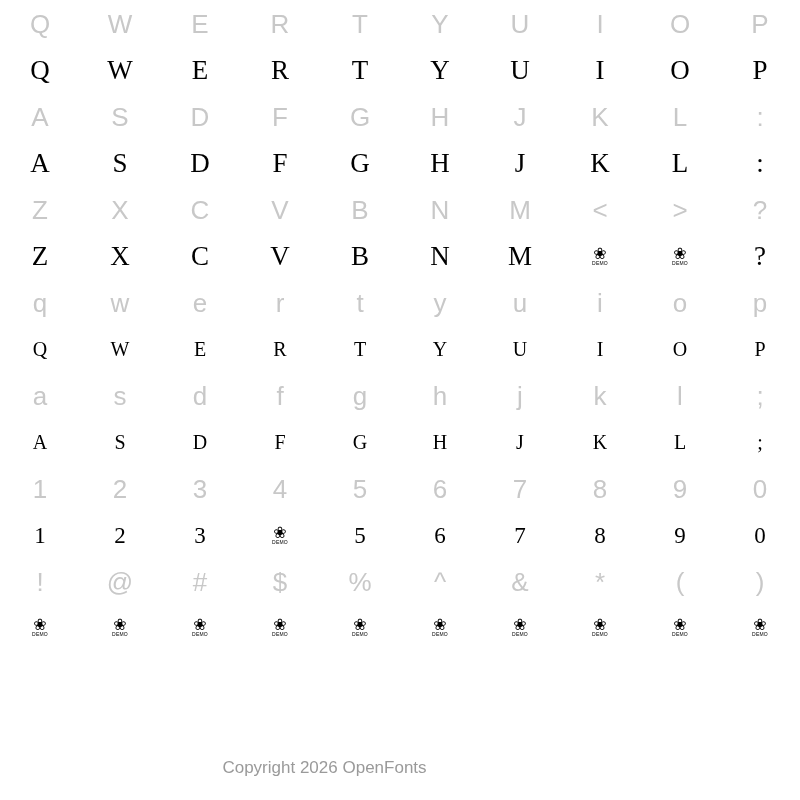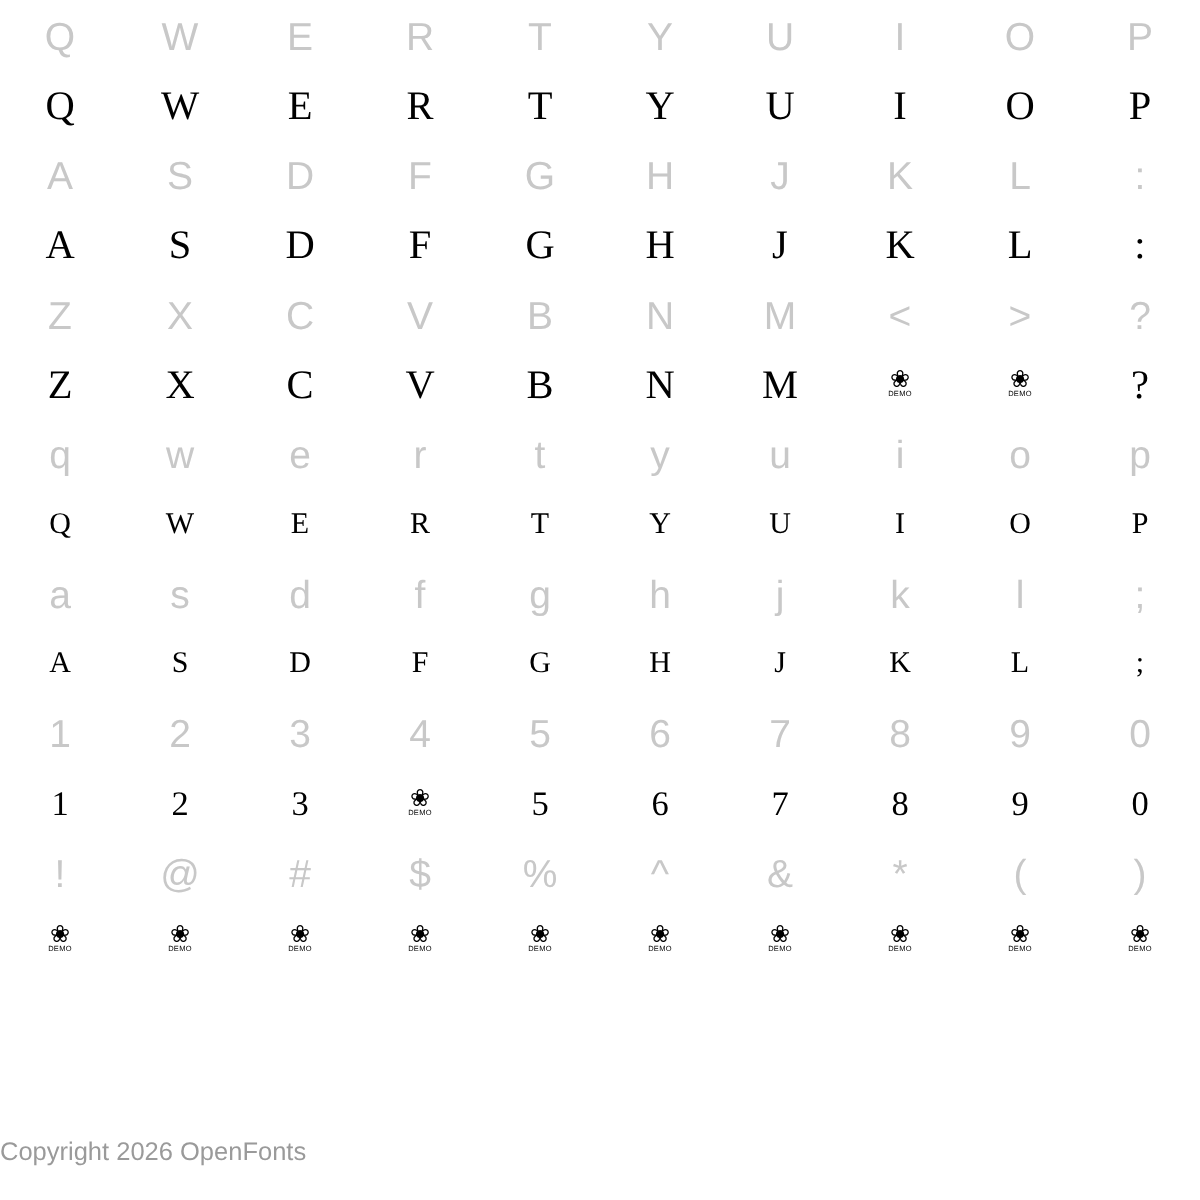--- a/index.html
+++ b/index.html
@@ -84,21 +84,21 @@
     letter-spacing: 0.2px;
     font-family: "Liberation Sans", sans-serif;
     color: #000;
     text-align: center;
   }
   #footer {
     position: absolute;
     left: 0;
     bottom: 22px;
     width: 673px;
-    text-align: left;
+    text-align: center;
     padding-right: 24px;
     box-sizing: border-box;
     color: #9a9a9a;
     font-size: 17px;
     font-family: "Liberation Sans", sans-serif;
   }
 </style>
 </head>
 <body>
 

